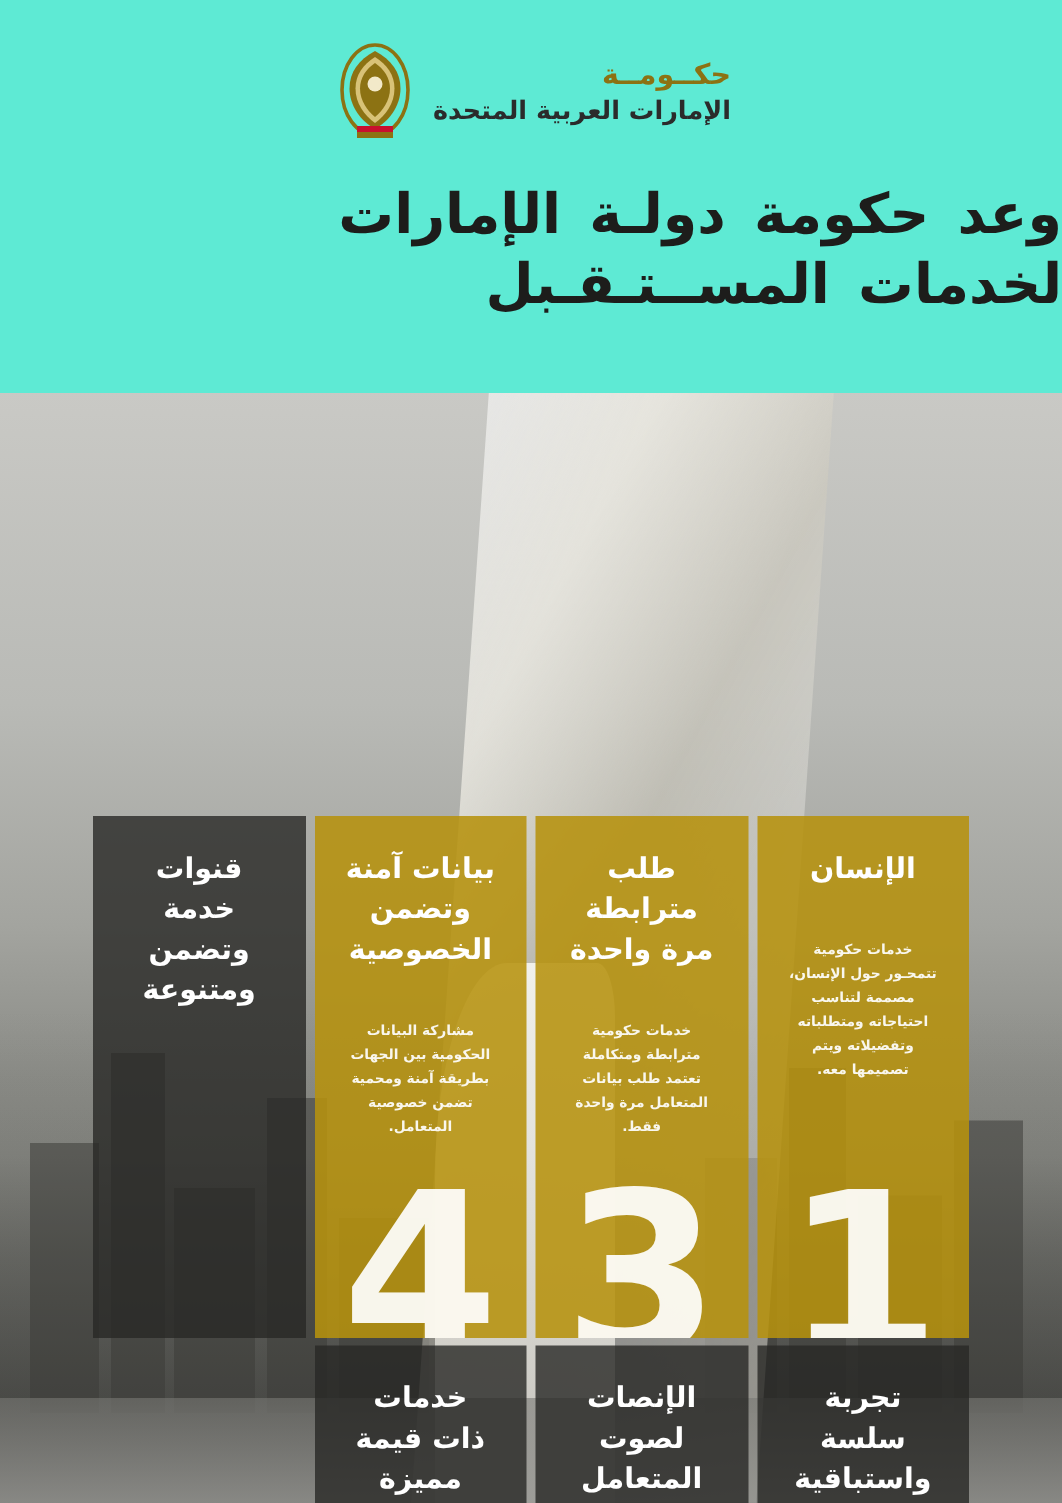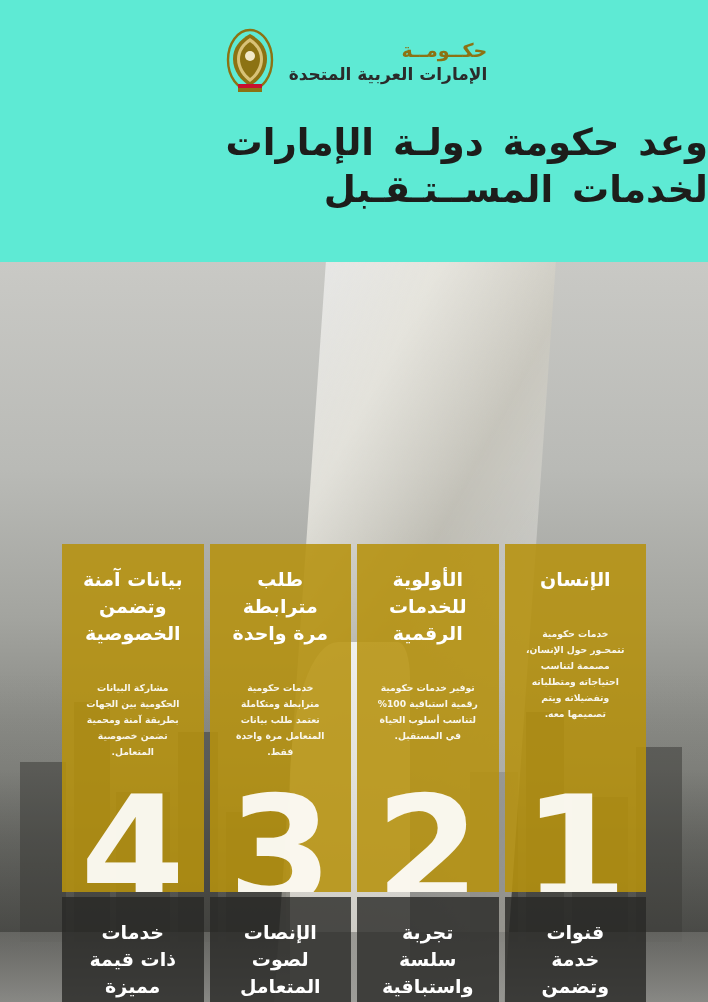--- a/index.html
+++ b/index.html
@@ -234,29 +234,20 @@
   <div class="grid">
 
     <div class="card">
       <div class="c-title">
         <div>الإنسان</div>
       </div>
       <div class="c-body">خدمات حكومية تتمحـور حول الإنسان، مصممة لتناسب احتياجاته ومتطلباته وتفضيلاته ويتم تصميمها معه.</div>
       <div class="c-num">1</div>
     </div>
 
-    <div class="card">
-      <div class="c-title">
-        <div>الأولوية</div>
-        <div>للخدمات</div>
-        <div>الرقمية</div>
-      </div>
-      <div class="c-body">توفير خدمات حكومية رقمية استباقية 100% لتناسب أسلوب الحياة في المستقبل.</div>
-      <div class="c-num">2</div>
-    </div>
 
     <div class="card">
       <div class="c-title">
         <div>طلب</div>
         <div>مترابطة</div>
         <div>مرة واحدة</div>
       </div>
       <div class="c-body">خدمات حكومية مترابطة ومتكاملة تعتمد طلب بيانات المتعامل مرة واحدة فقط.</div>
       <div class="c-num">3</div>
     </div>

